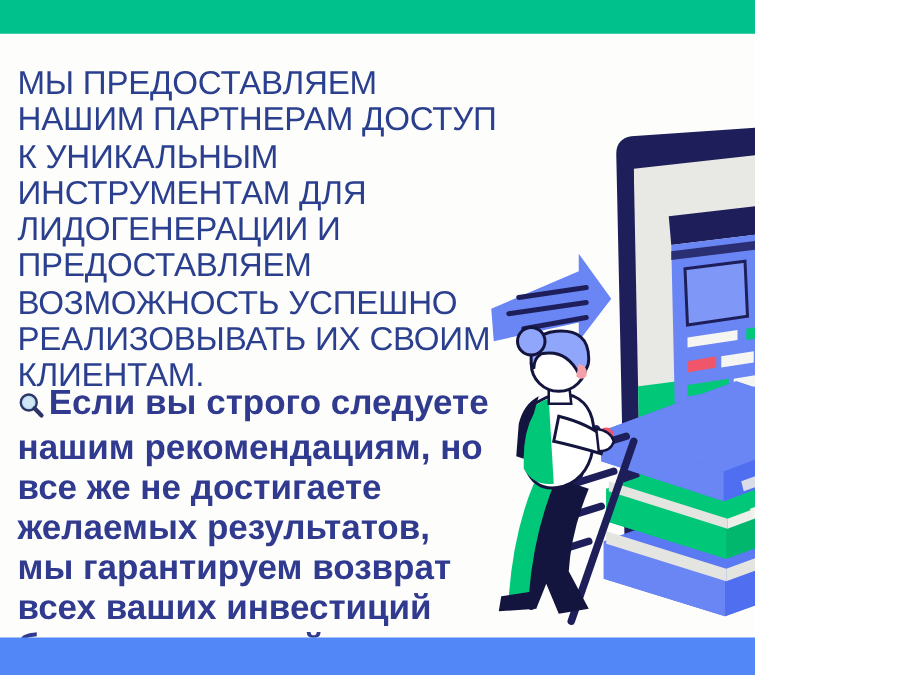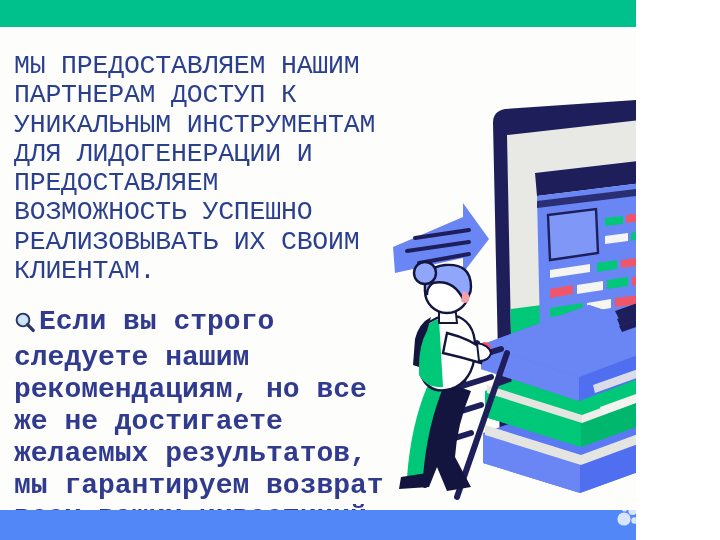--- a/index.html
+++ b/index.html
@@ -6,22 +6,21 @@
     margin: 0;
     padding: 0;
     background: #ffffff;
   }
   #slide {
     position: relative;
     width: 604px;
     height: 540px;
     overflow: hidden;
     background: #fdfdfb;
-    font-family: Liberation Mono, monospace;
-    padding-left: 32px;
+    font-family: Liberation Sans, sans-serif;
   }
 
   
   .bar-top {
     position: absolute;
     left: 0; top: 0;
     width: 720px; height: 27px;
     background: #00c08b;
   }
   .bar-bottom {

